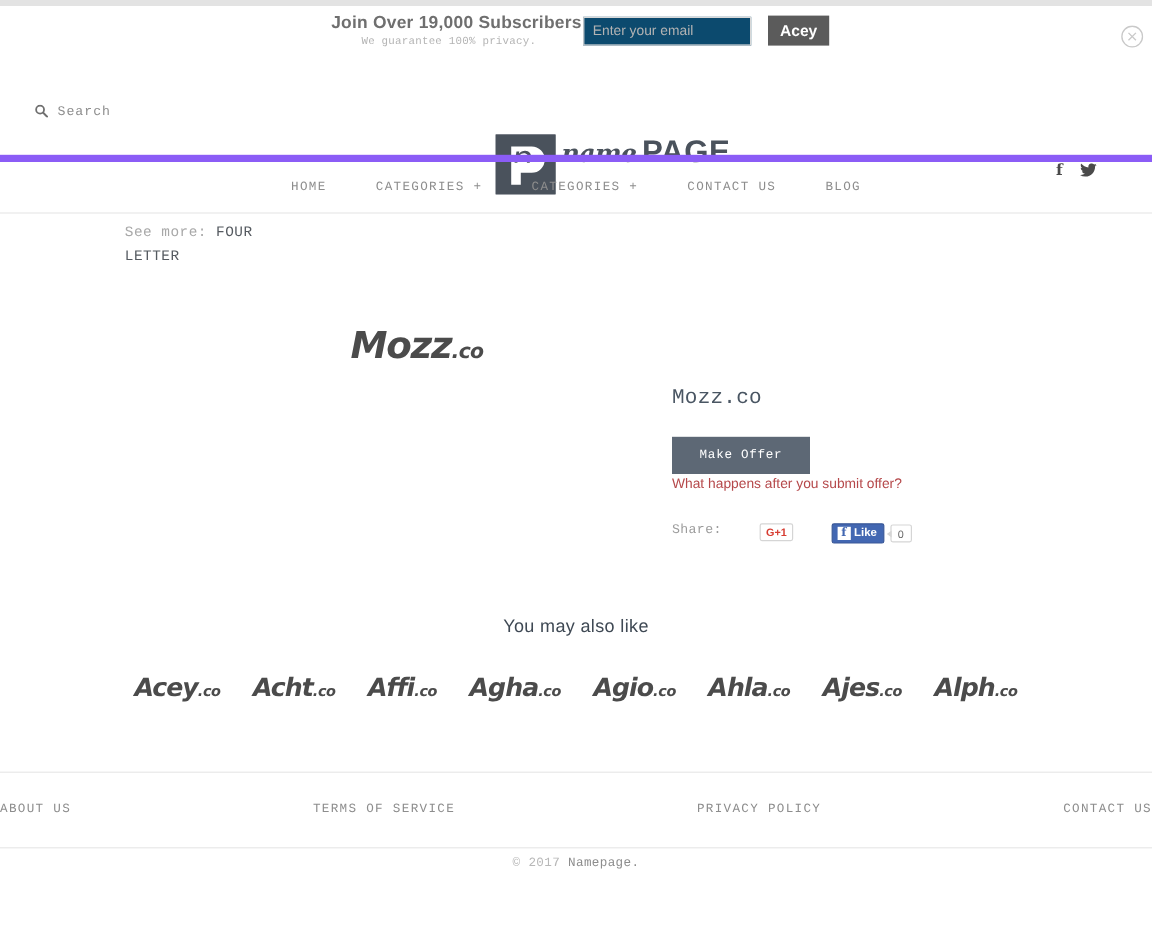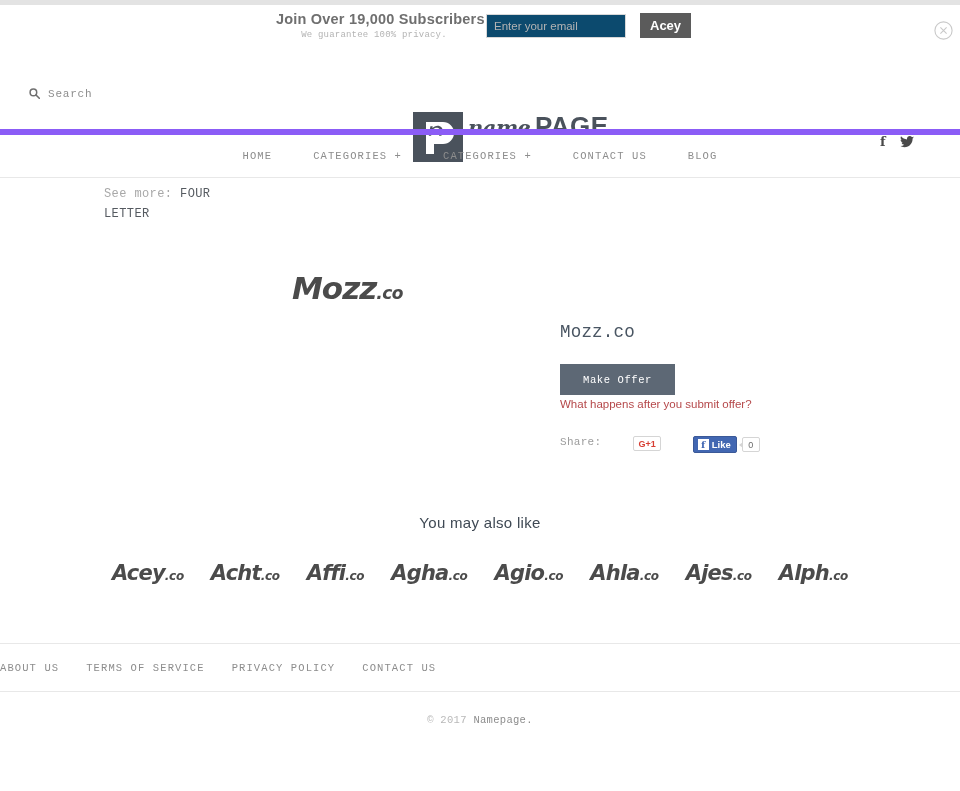--- a/index.html
+++ b/index.html
@@ -208,23 +208,23 @@
   .also-item {
     font-family: "DejaVu Sans", sans-serif;
     font-style: italic; font-weight: bold; color: #4b4b4b;
     font-size: 21px; letter-spacing: -.8px; cursor: pointer;
     white-space: nowrap;
   }
   .also-item .tld { font-size: 12px; letter-spacing: -.3px; }
 
   
   .footer-nav {
-    position: absolute; top: 643px; left: 0; width: 960px; height: 49px;
+    position: absolute; top: 643px; left: 0; width: 960px; height: 64px;
     border-top: 1px solid #e8e8e8; border-bottom: 1px solid #e8e8e8;
-    display: flex; align-items: center; justify-content: flex-start;
+    display: flex; align-items: center; justify-content: space-between;
     gap: 27px;
   }
   .footer-nav a {
     font-family: "Liberation Mono", monospace;
     font-size: 10.5px; color: #8d8d8d; letter-spacing: 1.1px;
     text-decoration: none; cursor: pointer; white-space: nowrap;
   }
   .copyright {
     position: absolute; top: 714px; left: 0; width: 960px;
     text-align: center;

